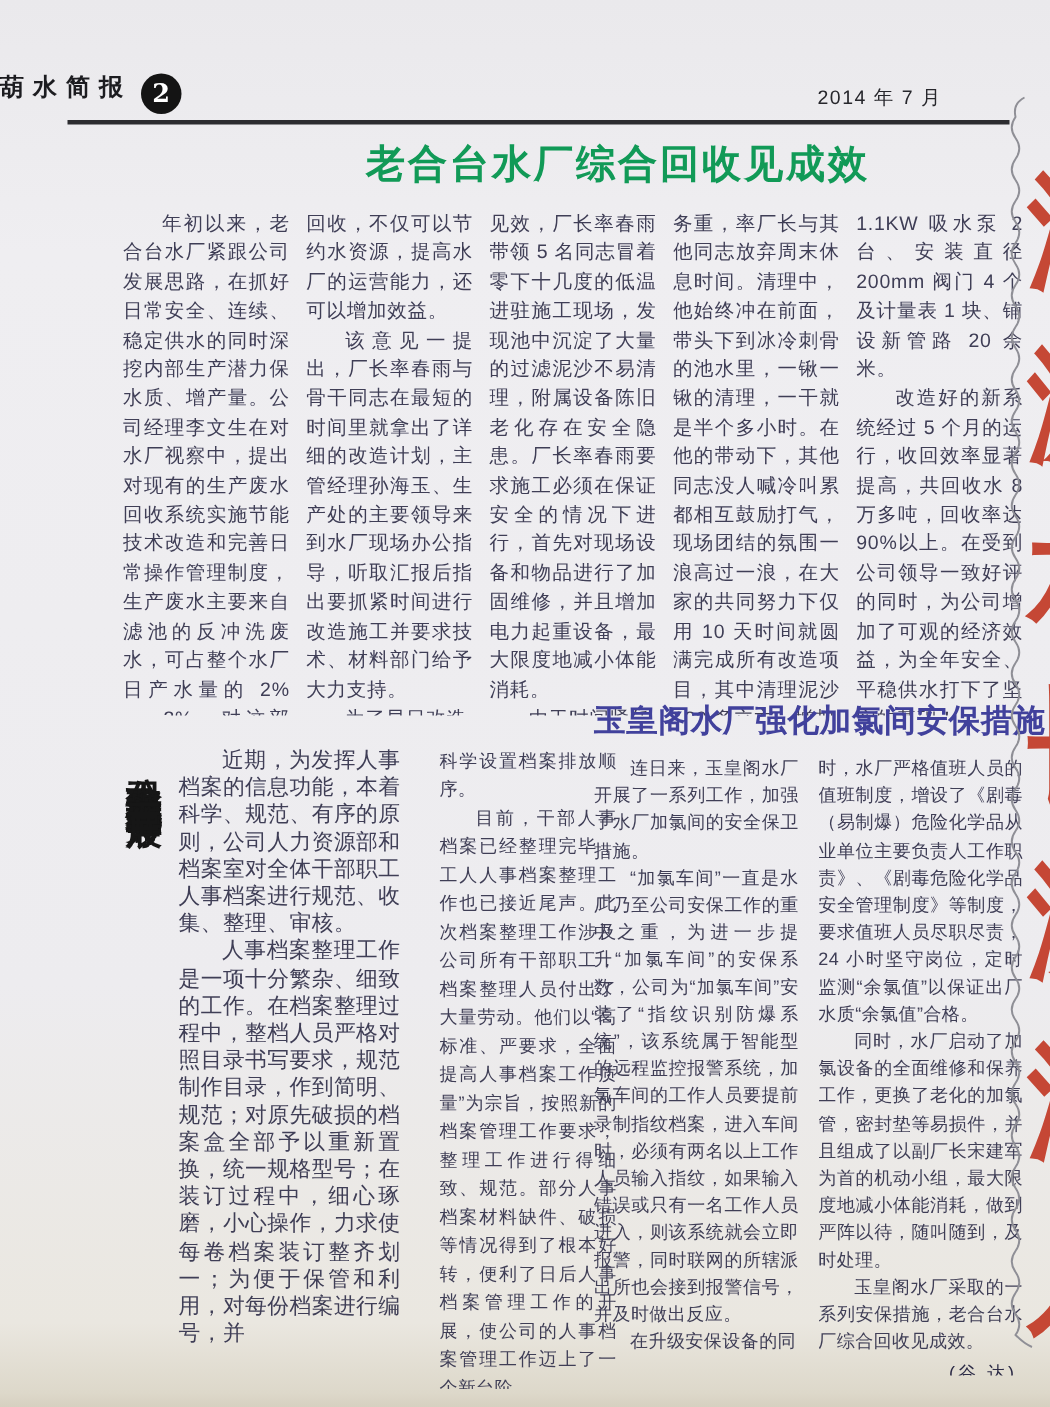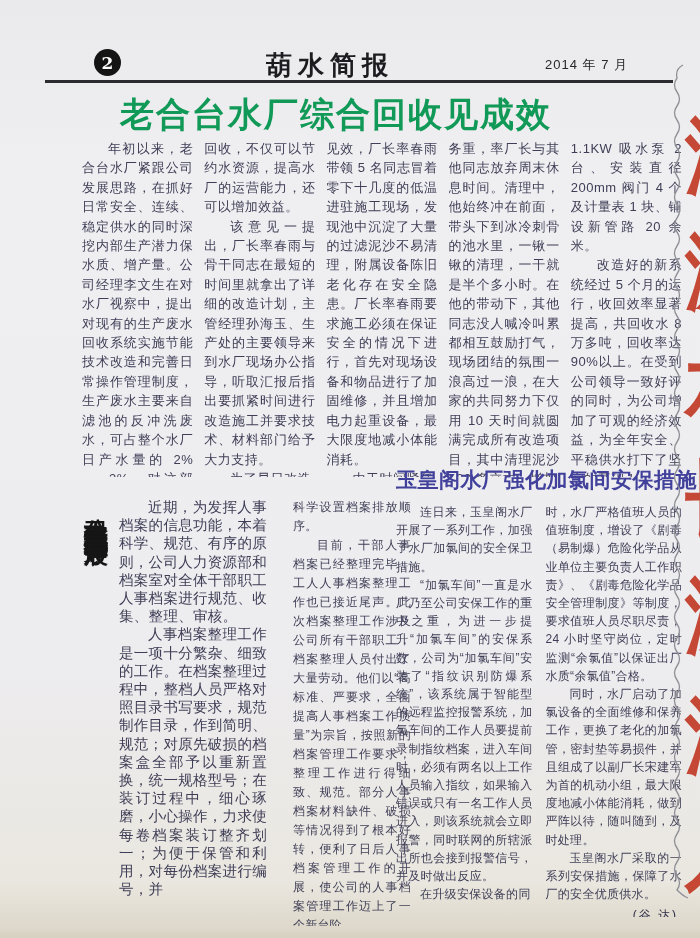--- a/index.html
+++ b/index.html
@@ -9,34 +9,34 @@
     font-family:"Liberation Sans","DejaVu Sans",sans-serif;
     color:#3f3e56;
   }
   
   .pagenum{
     position:absolute;left:94px;top:49px;width:27px;height:27px;border-radius:50%;
     background:#141414;color:#fff;display:flex;align-items:center;justify-content:center;
     font-weight:bold;font-size:17px;font-family:"DejaVu Serif",serif;
   }
   .masthead{
-    position:absolute;left:0;right:40px;top:48px;text-align:center;
+    position:absolute;left:0;right:40px;top:48px;
     font-family:"DejaVu Serif","Liberation Serif",serif;font-weight:bold;
-    font-size:26px;letter-spacing:6px;color:#1c1c20;
+    font-size:16px;letter-spacing:6px;color:#1c1c20;
   }
   .date{
     position:absolute;left:545px;top:56px;font-size:13px;color:#27272c;letter-spacing:1px;white-space:nowrap;
   }
   .header-rule{
     position:absolute;left:45px;top:80px;width:628px;height:2.6px;background:#2c2c30;
   }
   
   .headline1{
-    position:absolute;left:120px;top:92px;width:460px;margin:0;text-align:left;
-    font-size:34px;font-weight:bold;color:#119a57;letter-spacing:2px;
+    position:absolute;left:120px;top:92px;width:460px;margin:0;text-align:right;
+    font-size:26px;font-weight:bold;color:#119a57;letter-spacing:2px;
     font-family:"Liberation Sans","DejaVu Sans",sans-serif;
   }
   .cols5{
     position:absolute;left:82px;top:139px;width:600px;height:338px;
     display:flex;gap:11px;
   }
   .a1col{
     flex:1;min-width:0;font-size:13px;line-height:19.4px;letter-spacing:0.5px;
     text-align:justify;overflow:hidden;
   }
@@ -127,21 +127,21 @@
       <h2 class="headline2">玉皇阁水厂强化加氯间安保措施</h2>
       <div class="a3cols">
         <div class="a3col">
           <p class="ind">连日来，玉皇阁水厂开展了一系列工作，加强了水厂加氯间的安全保卫措施。</p>
           <p class="ind">“加氯车间”一直是水厂乃至公司安保工作的重中之重，为进一步提升“加氯车间”的安保系数，公司为“加氯车间”安装了“指纹识别防爆系统”，该系统属于智能型的远程监控报警系统，加氯车间的工作人员要提前录制指纹档案，进入车间时，必须有两名以上工作人员输入指纹，如果输入错误或只有一名工作人员进入，则该系统就会立即报警，同时联网的所辖派出所也会接到报警信号，并及时做出反应。</p>
           <p class="ind">在升级安保设备的同</p>
         </div>
         <div class="a3col">
           <p>时，水厂严格值班人员的值班制度，增设了《剧毒（易制爆）危险化学品从业单位主要负责人工作职责》、《剧毒危险化学品安全管理制度》等制度，要求值班人员尽职尽责，24 小时坚守岗位，定时监测“余氯值”以保证出厂水质“余氯值”合格。</p>
           <p class="ind">同时，水厂启动了加氯设备的全面维修和保养工作，更换了老化的加氯管，密封垫等易损件，并且组成了以副厂长宋建军为首的机动小组，最大限度地减小体能消耗，做到严阵以待，随叫随到，及时处理。</p>
-          <p class="ind">玉皇阁水厂采取的一系列安保措施，保障了水厂的安全优质供水。</p>
+          <p class="ind">玉皇阁水厂采取的一系列安保措施，老合台水厂综合回收见成效。</p>
           <p class="byline">(谷 达)</p>
         </div>
       </div>
     </div>
   </div>
 
   <svg class="wavy" width="30" height="856" viewBox="0 0 30 856">
     <path id="wave-path" d="M15 3 q -8 4 -6 13 q -5 7 0 14 q 5 7 0 14 q -5 7 0 14 q 5 7 0 14 q -5 7 0 14 q 5 7 0 14 q -5 7 0 14 q 5 7 0 14 q -5 7 0 14 q 5 7 0 14 q -5 7 0 14 q 5 7 0 14 q -5 7 0 14 q 5 7 0 14 q -5 7 0 14 q 5 7 0 14 q -5 7 0 14 q 5 7 0 14 q -5 7 0 14 q 5 7 0 14 q -5 7 0 14 q 5 7 0 14 q -5 7 0 14 q 5 7 0 14 q -5 7 0 14 q 5 7 0 14 q -5 7 0 14 q 5 7 0 14 q -5 7 0 14 q 5 7 0 14 q -5 7 0 14 q 5 7 0 14 q -5 7 0 14 q 5 7 0 14 q -5 7 0 14 q 5 7 0 14 q -5 7 0 14 q 5 7 0 14 q -5 7 0 14 q 5 7 0 14 q -5 7 0 14 q 5 7 0 14 q -5 7 0 14 q 5 7 0 14 q -5 7 0 14 q 5 7 0 14 q -5 7 0 14 q 5 7 0 14 q -5 7 0 14 q 5 7 0 14 q -5 7 0 14 q 5 7 0 14 q -5 7 0 14 q 5 7 0 14 q -5 7 0 14 q 5 7 0 14 q -5 7 0 14 q 5 7 0 14 q 6 6 11 8" fill="none" stroke="#8f8f96" stroke-width="1.3"></path>
   </svg>
 

